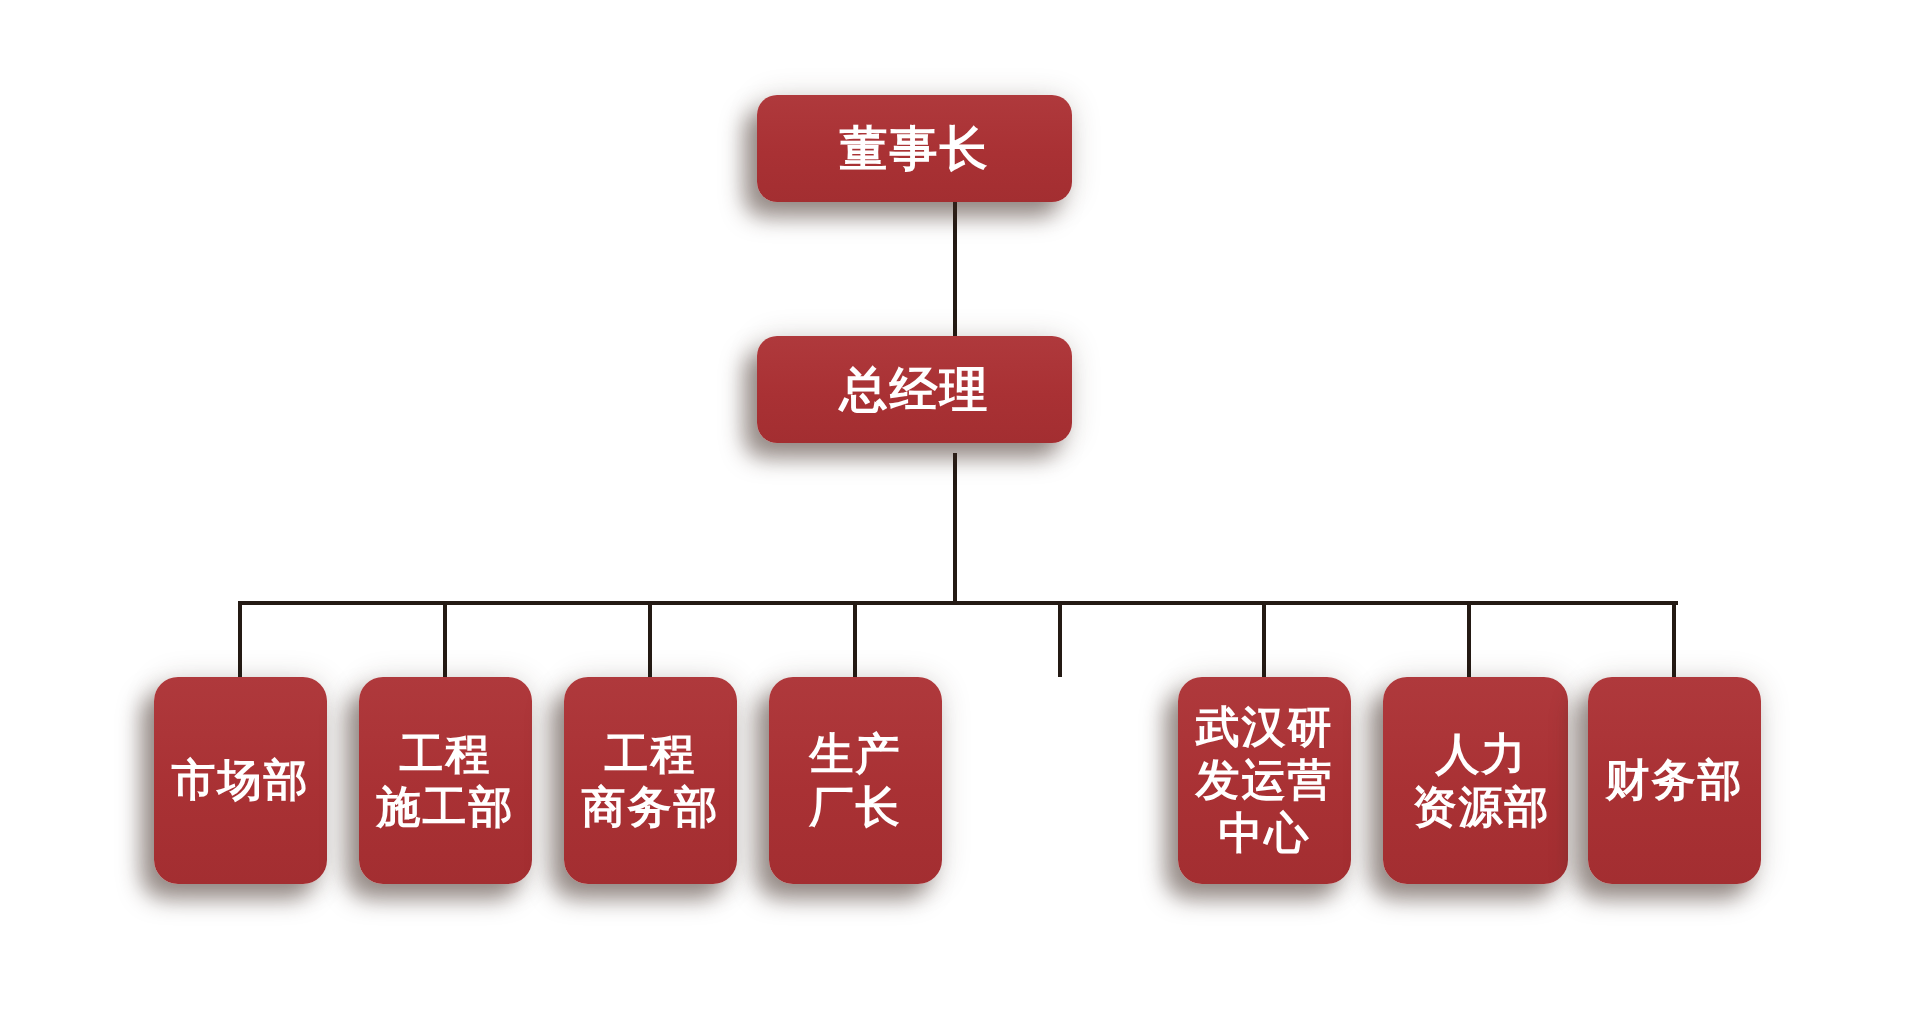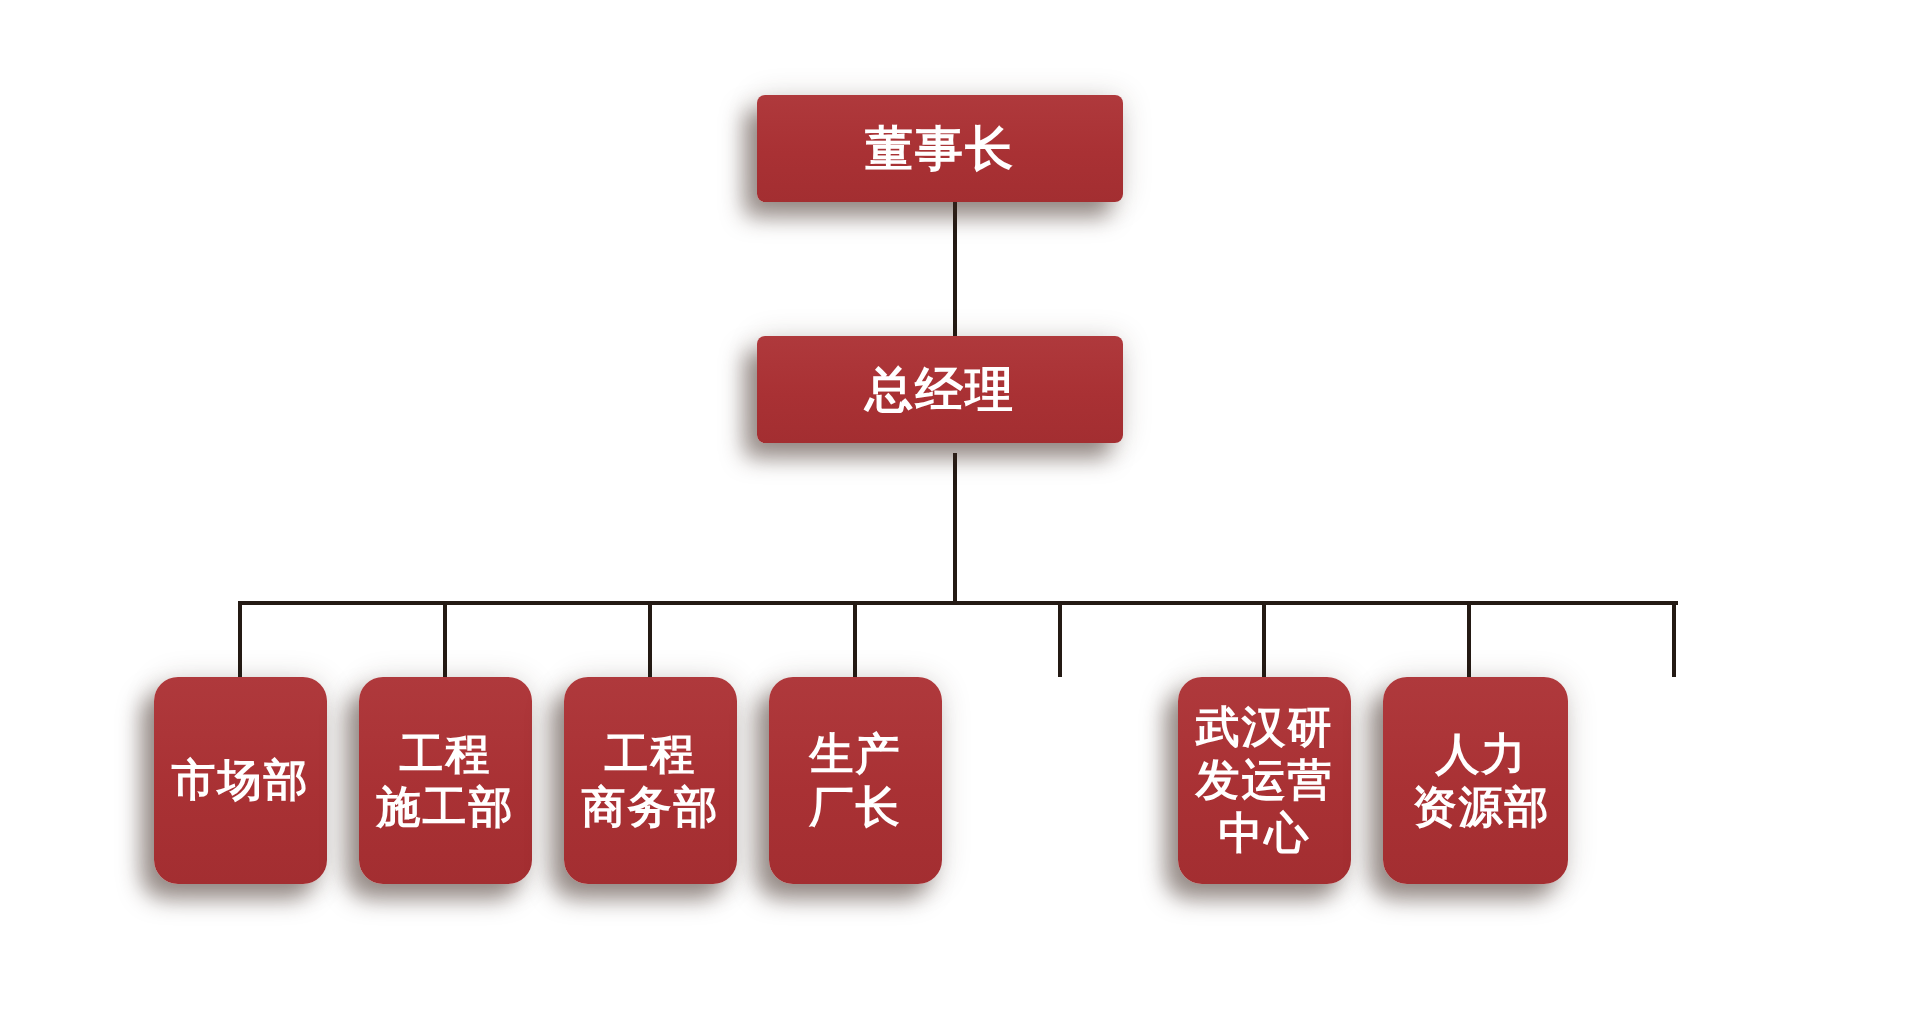--- a/index.html
+++ b/index.html
@@ -23,23 +23,23 @@
     align-items: center;
     justify-content: center;
     text-align: center;
     font-weight: bold;
     white-space: pre-line;
     letter-spacing: 2px;
     box-shadow: -13px 15px 22px rgba(61, 42, 34, 0.50), 0 2px 30px rgba(61, 42, 34, 0.18);
   }
   .node-top {
     left: 757px;
-    width: 366px;
+    width: 315px;
     height: 107px;
-    border-radius: 8px;
+    border-radius: 20px;
     font-size: 48px;
   }
   .node-chairman { top: 95px; }
   .node-gm       { top: 336px; }
   .node-dept {
     top: 677px;
     width: 173px;
     height: 207px;
     border-radius: 24px;
     font-size: 44px;
@@ -107,14 +107,15 @@
 厂长</div>
 
 
   <div class="node node-dept d5">武汉研
 发运营
 中心</div>
 
   <div class="node node-dept d6">人力
 资源部</div>
 
+  <div class="node node-dept d7">财务部</div>
 
 </div>
 
 </body></html>

